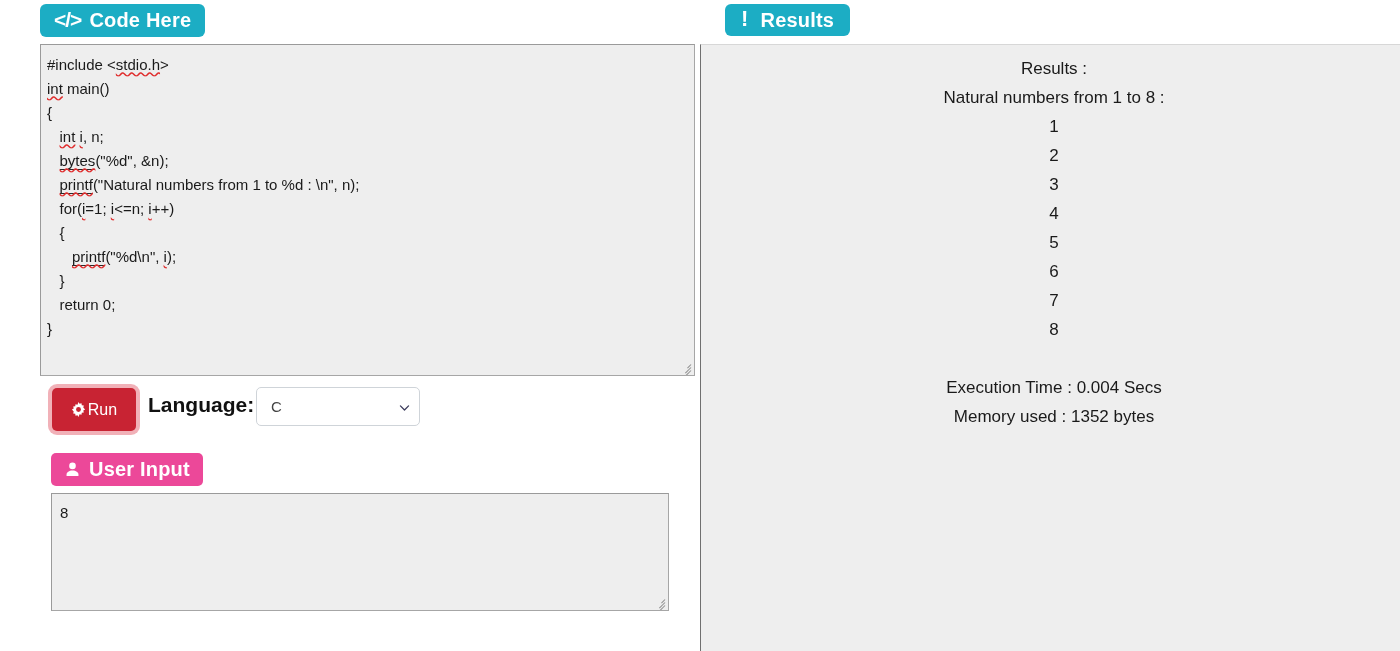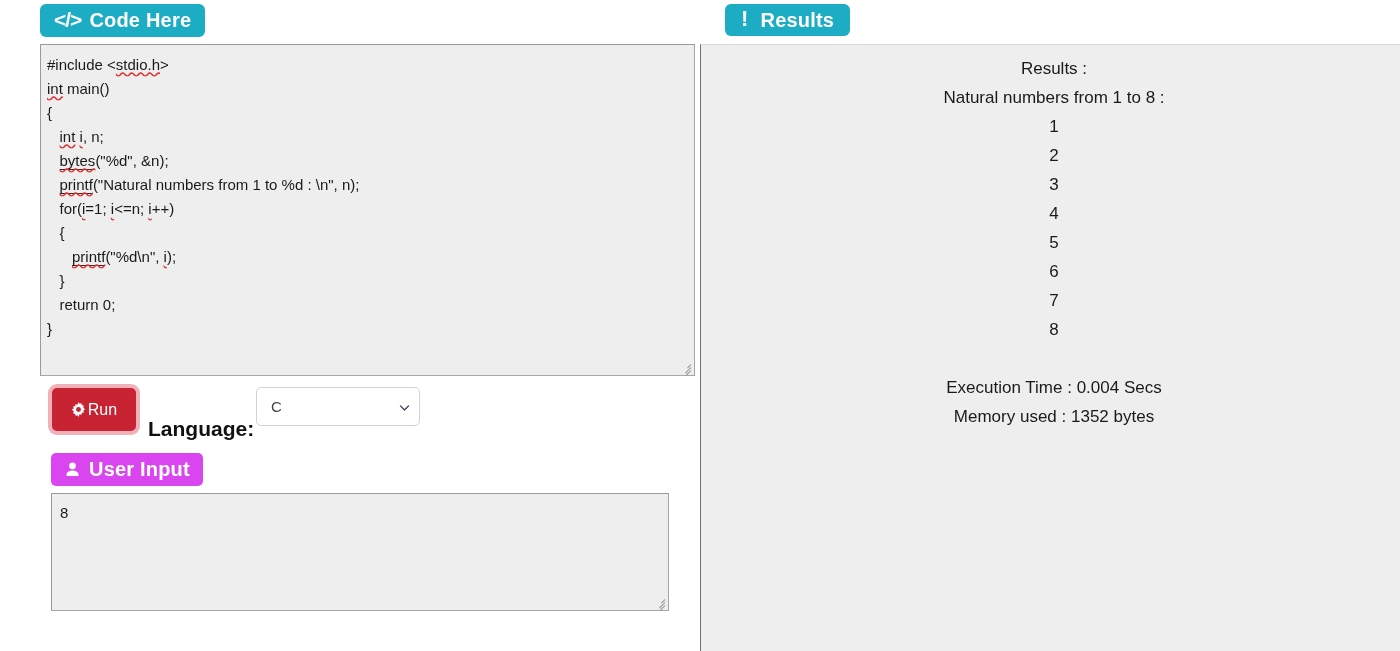--- a/index.html
+++ b/index.html
@@ -157,21 +157,20 @@
   }
   .gear-svg { display:block; }
 
   #language-label {
     position: absolute;
     left: 148px;
     top: 393px;
     font-size: 21px;
     font-weight: bold;
     color: #111;
-    margin-top: 24px;
   }
   #language-select {
     position: absolute;
     left: 256px;
     top: 387px;
     width: 164px;
     height: 39px;
     background: #ffffff;
     border: 1px solid #cfd4d9;
     border-radius: 5px;
@@ -191,21 +190,21 @@
     width: 13px;
     height: 13px;
     pointer-events: none;
   }
 
   
   #user-input-btn {
     left: 51px;
     top: 453px;
     height: 33px;
-    background: #d946ef;
+    background: #ec4899;
     font-size: 20px;
     border-radius: 5px;
     padding: 0 13px;
   }
   .person-svg { display:block; }
 
   
   #output-panel {
     position: absolute;
     left: 700px;

